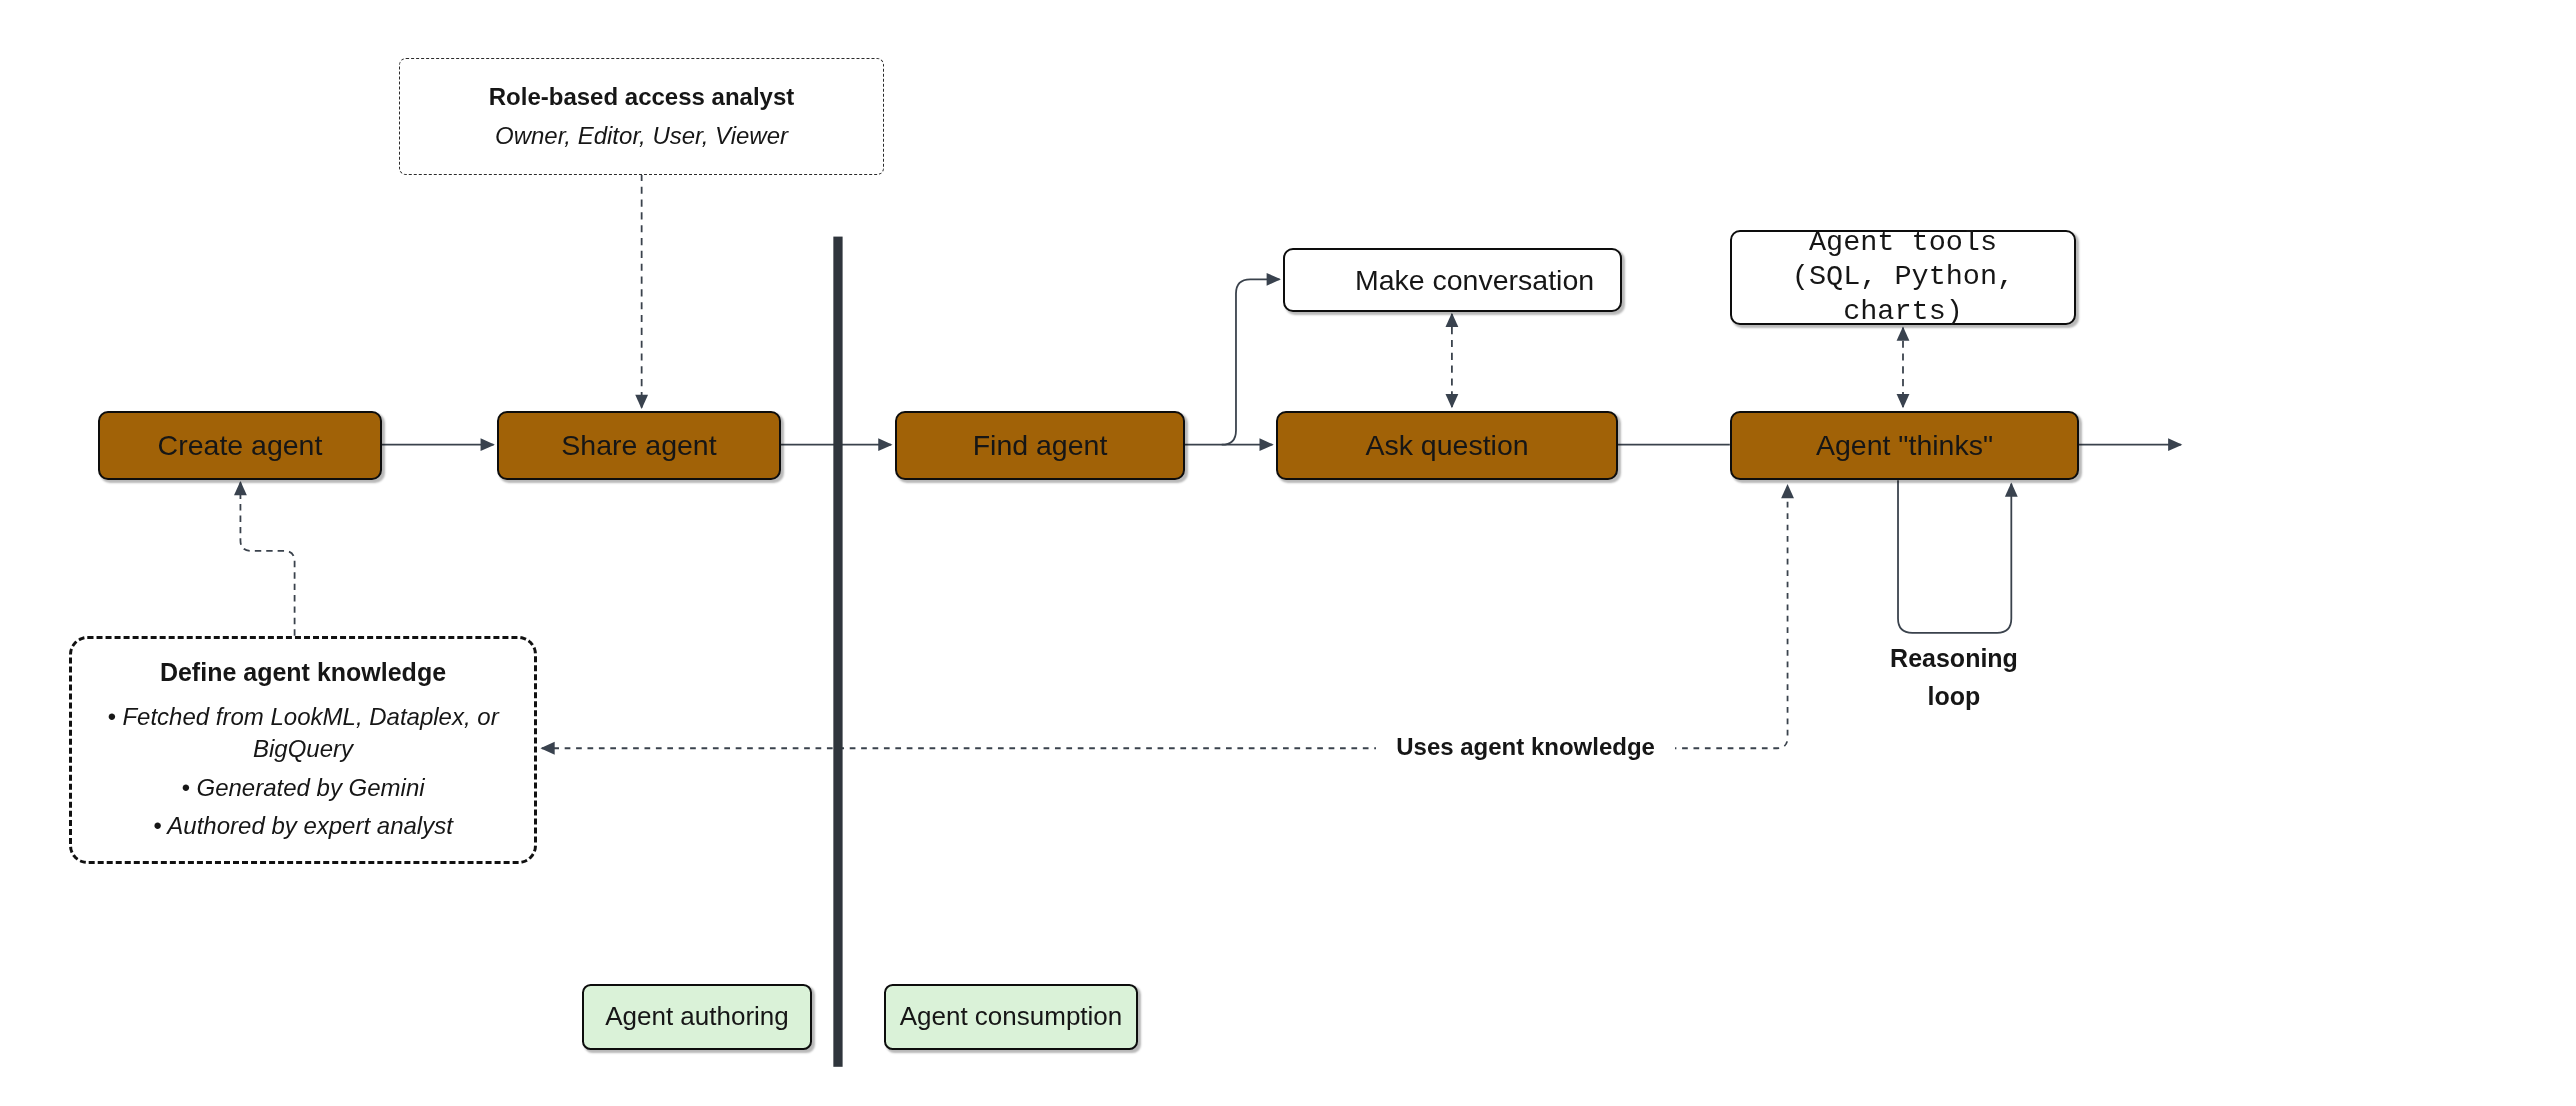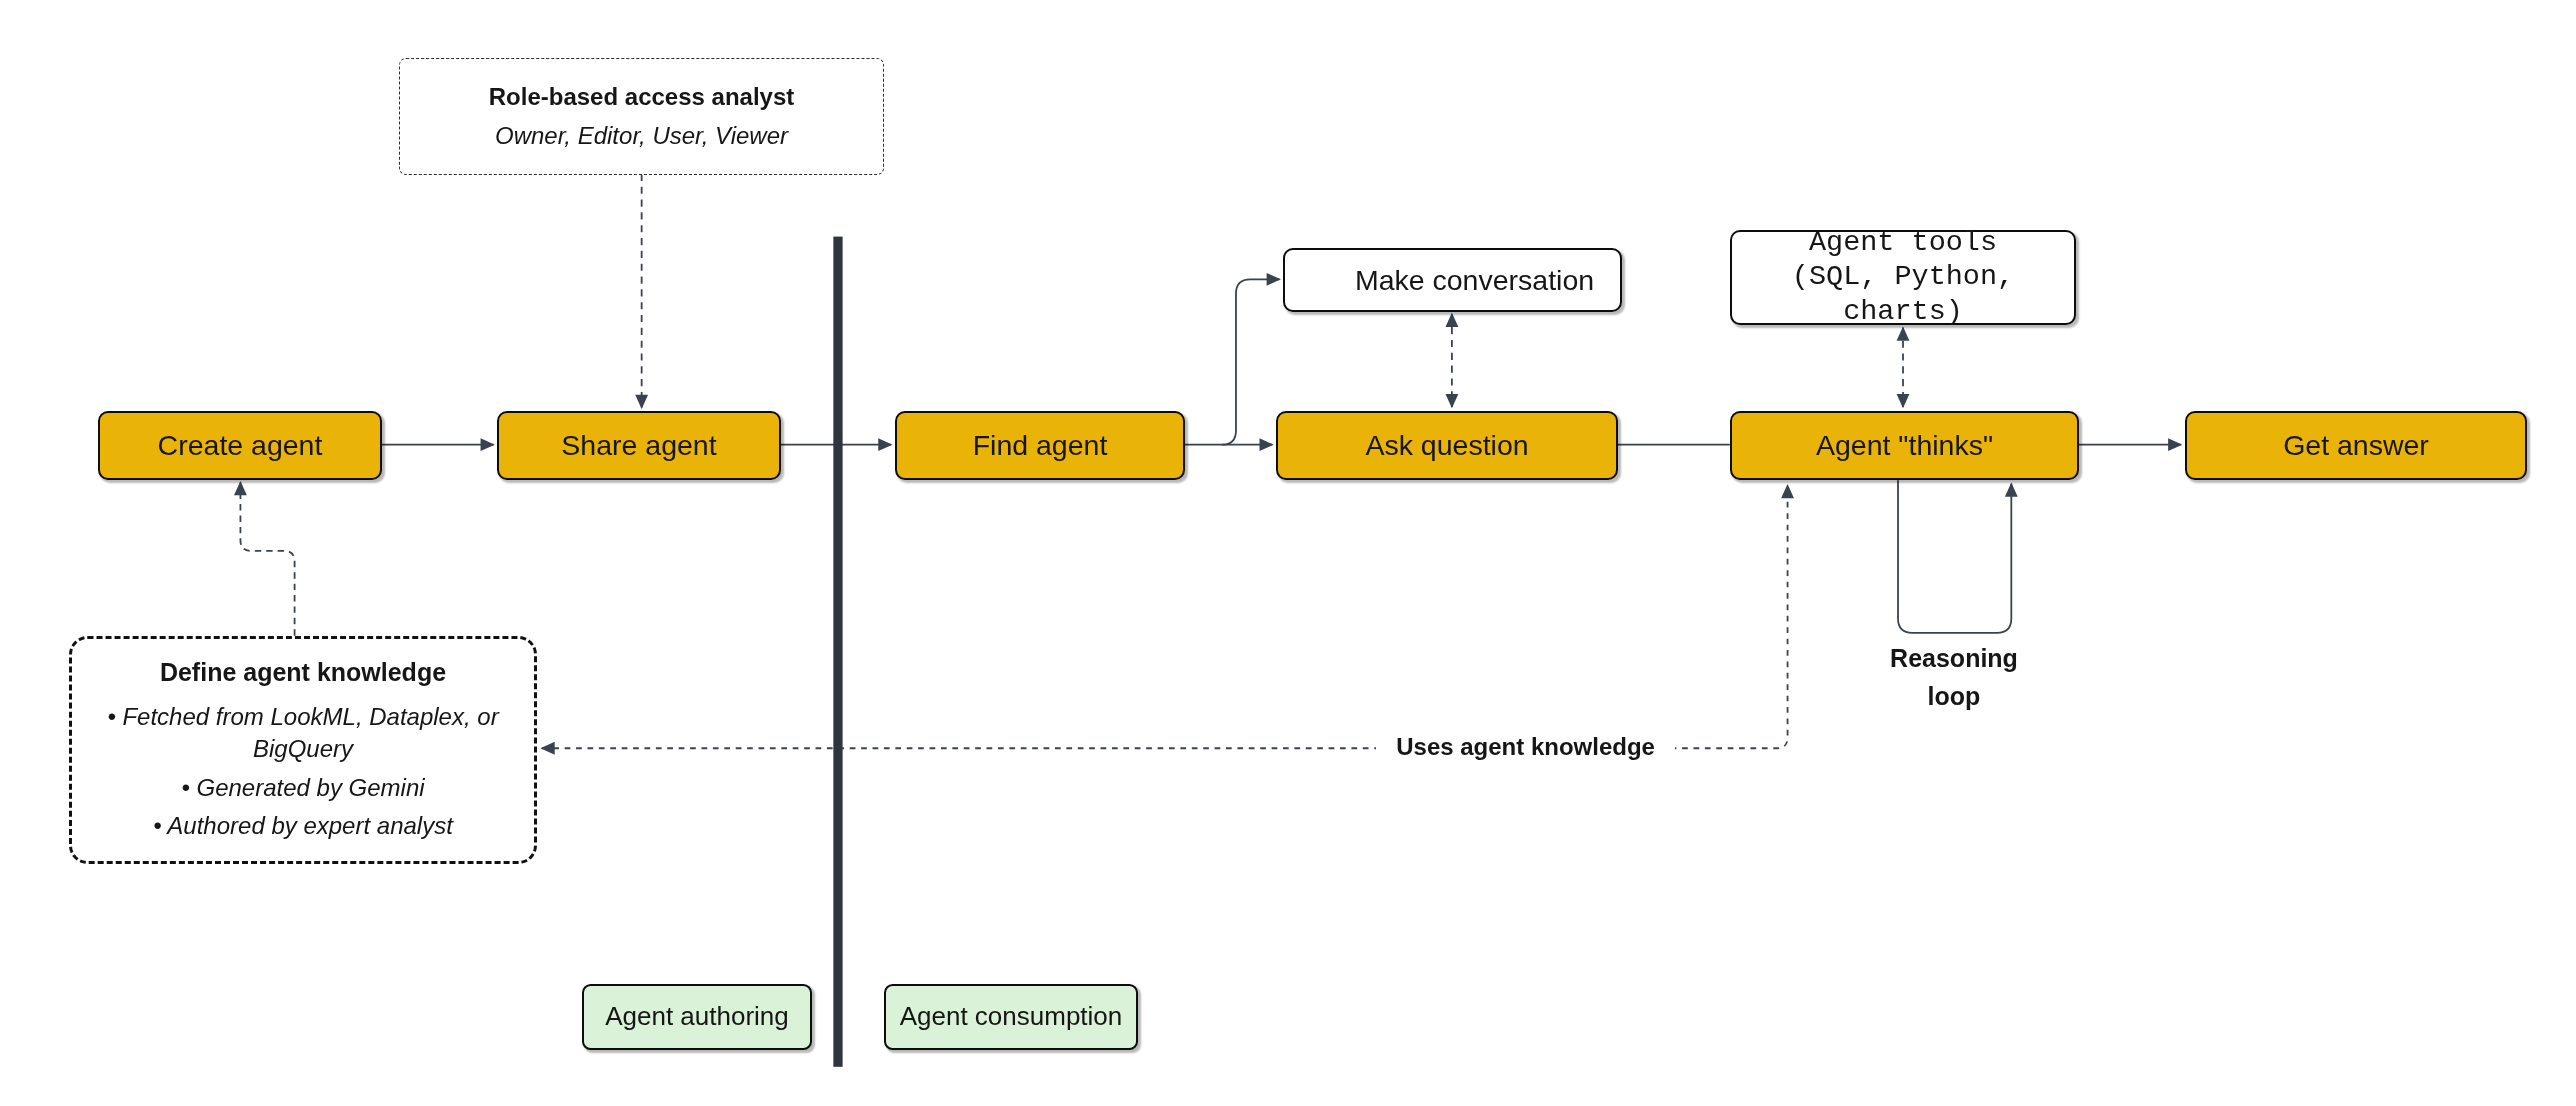--- a/index.html
+++ b/index.html
@@ -3,21 +3,21 @@
 <meta charset="utf-8">
 <style>
   html,body{margin:0;padding:0;background:#ffffff;}
   body{width:2576px;height:1106px;position:relative;overflow:hidden;
        font-family:"Liberation Sans",sans-serif;color:#161616;}
   .canvas{position:absolute;inset:0;}
   svg.wires{position:absolute;left:0;top:0;width:2576px;height:1106px;}
 
   .node{position:absolute;display:flex;align-items:center;justify-content:center;
         text-align:center;box-sizing:border-box;border:2.5px solid #0d0d0d;
-        border-radius:10px;background:#eab308;font-size:28.5px;line-height:1.2;
+        border-radius:10px;background:#a16207;font-size:28.5px;line-height:1.2;
         box-shadow:2.1px 2.9px 2.1px rgba(0,0,0,0.28);}
   .node.white{background:#ffffff;}
   .node.green{background:#daf2d8;border-radius:8.6px;font-size:26px;}
   .node.multiline{flex-direction:column;font-family:Liberation Mono, monospace;}
 
   .dashedbox{position:absolute;display:flex;flex-direction:column;align-items:center;
         justify-content:center;text-align:center;box-sizing:border-box;background:#ffffff;}
   .rolebox{border:1.8px dashed #2b2b2b;border-radius:7.1px;gap:11.4px;}
   .rolebox .t1{font-weight:bold;font-size:24px;}
   .rolebox .t2{font-style:italic;font-size:24px;}
@@ -69,21 +69,20 @@
     <div class="b">• Fetched from LookML, Dataplex, or BigQuery</div>
     <div class="b">• Generated by Gemini</div>
     <div class="b">• Authored by expert analyst</div>
   </div>
 
   <div class="node" style="left:98px;top:411px;width:284px;height:69px;">Create agent</div>
   <div class="node" style="left:895px;top:411px;width:290px;height:69px;">Find agent</div>
   <div class="node" style="left:497px;top:411px;width:284px;height:69px;">Share agent</div>
   <div class="node" style="left:1276px;top:411px;width:342px;height:69px;">Ask question</div>
   <div class="node" style="left:1730px;top:411px;width:349px;height:69px;">Agent "thinks"</div>
-  <div class="node" style="left:2185px;top:411px;width:342px;height:69px;">Get answer</div>
 
   <div class="node white" style="left:1283px;top:248px;width:339px;height:64px;padding-left:44px;">Make conversation</div>
   <div class="node white multiline" style="left:1730px;top:230px;width:346px;height:95px;">
     <div>Agent tools</div>
     <div>(SQL, Python, charts)</div>
   </div>
 
   <div class="floatlabel" style="left:1376px;top:731px;width:285px;">Uses agent knowledge</div>
 
   <div class="looplabel" style="left:1865px;top:640px;width:178px;">

